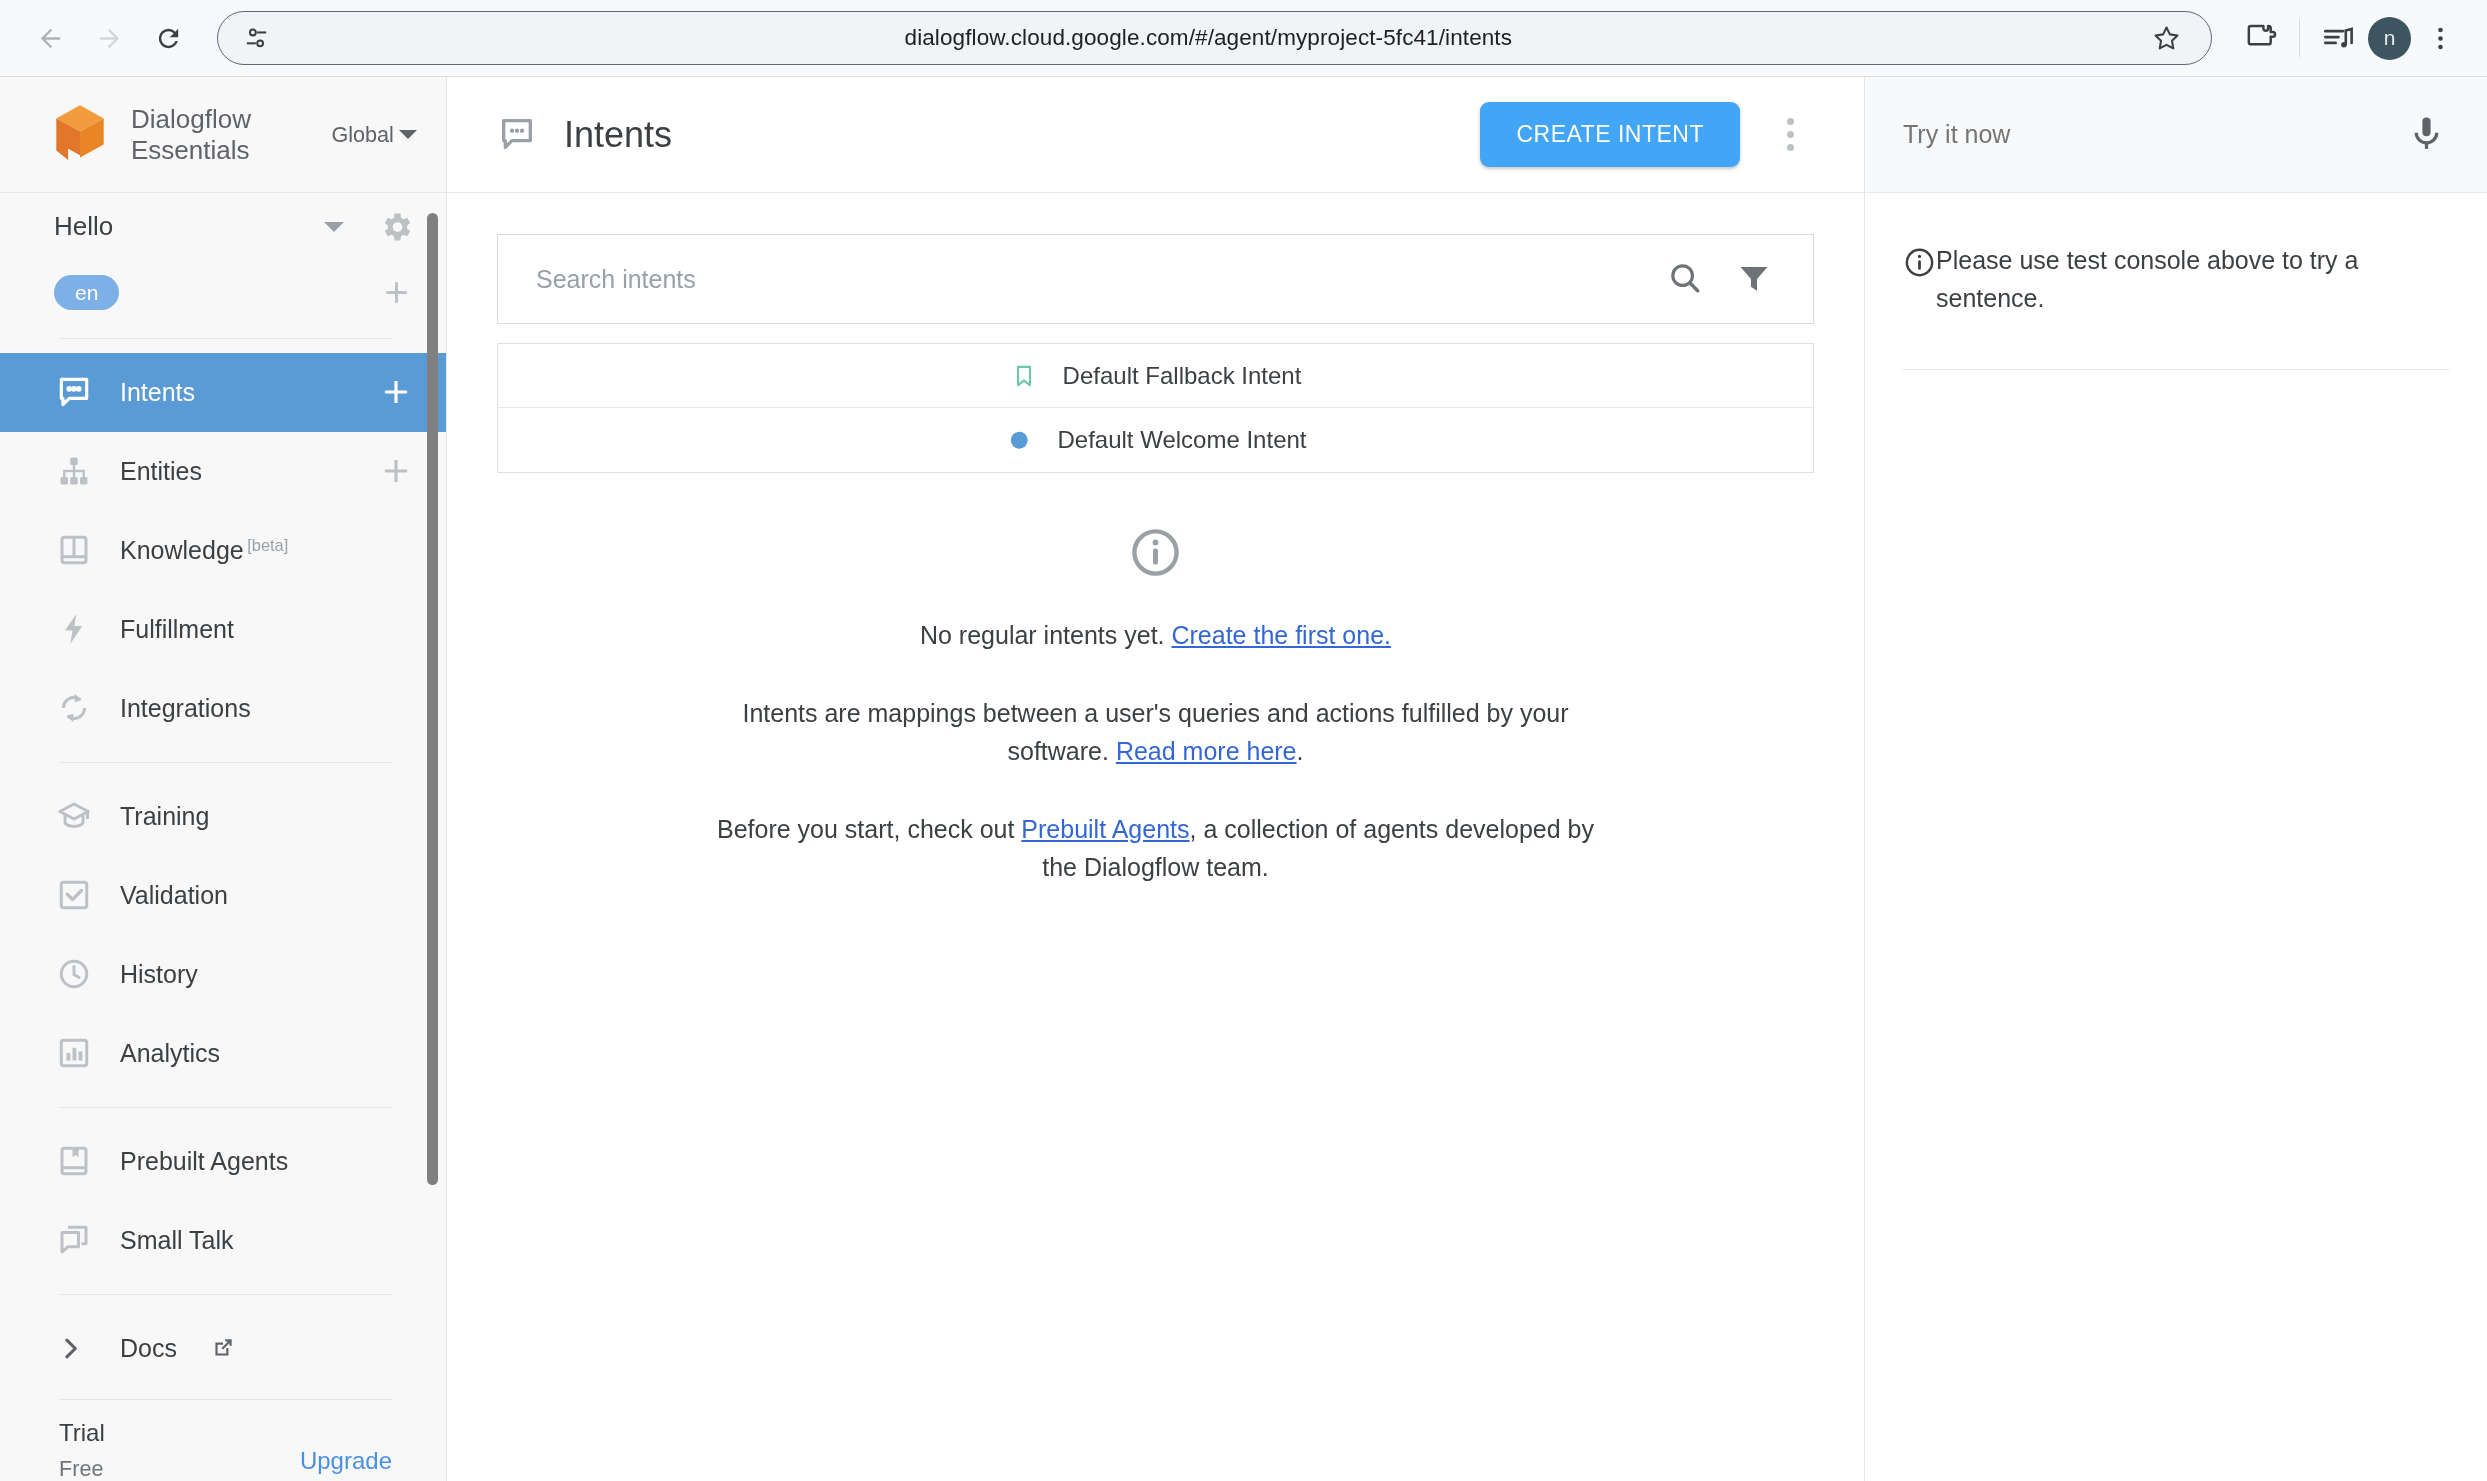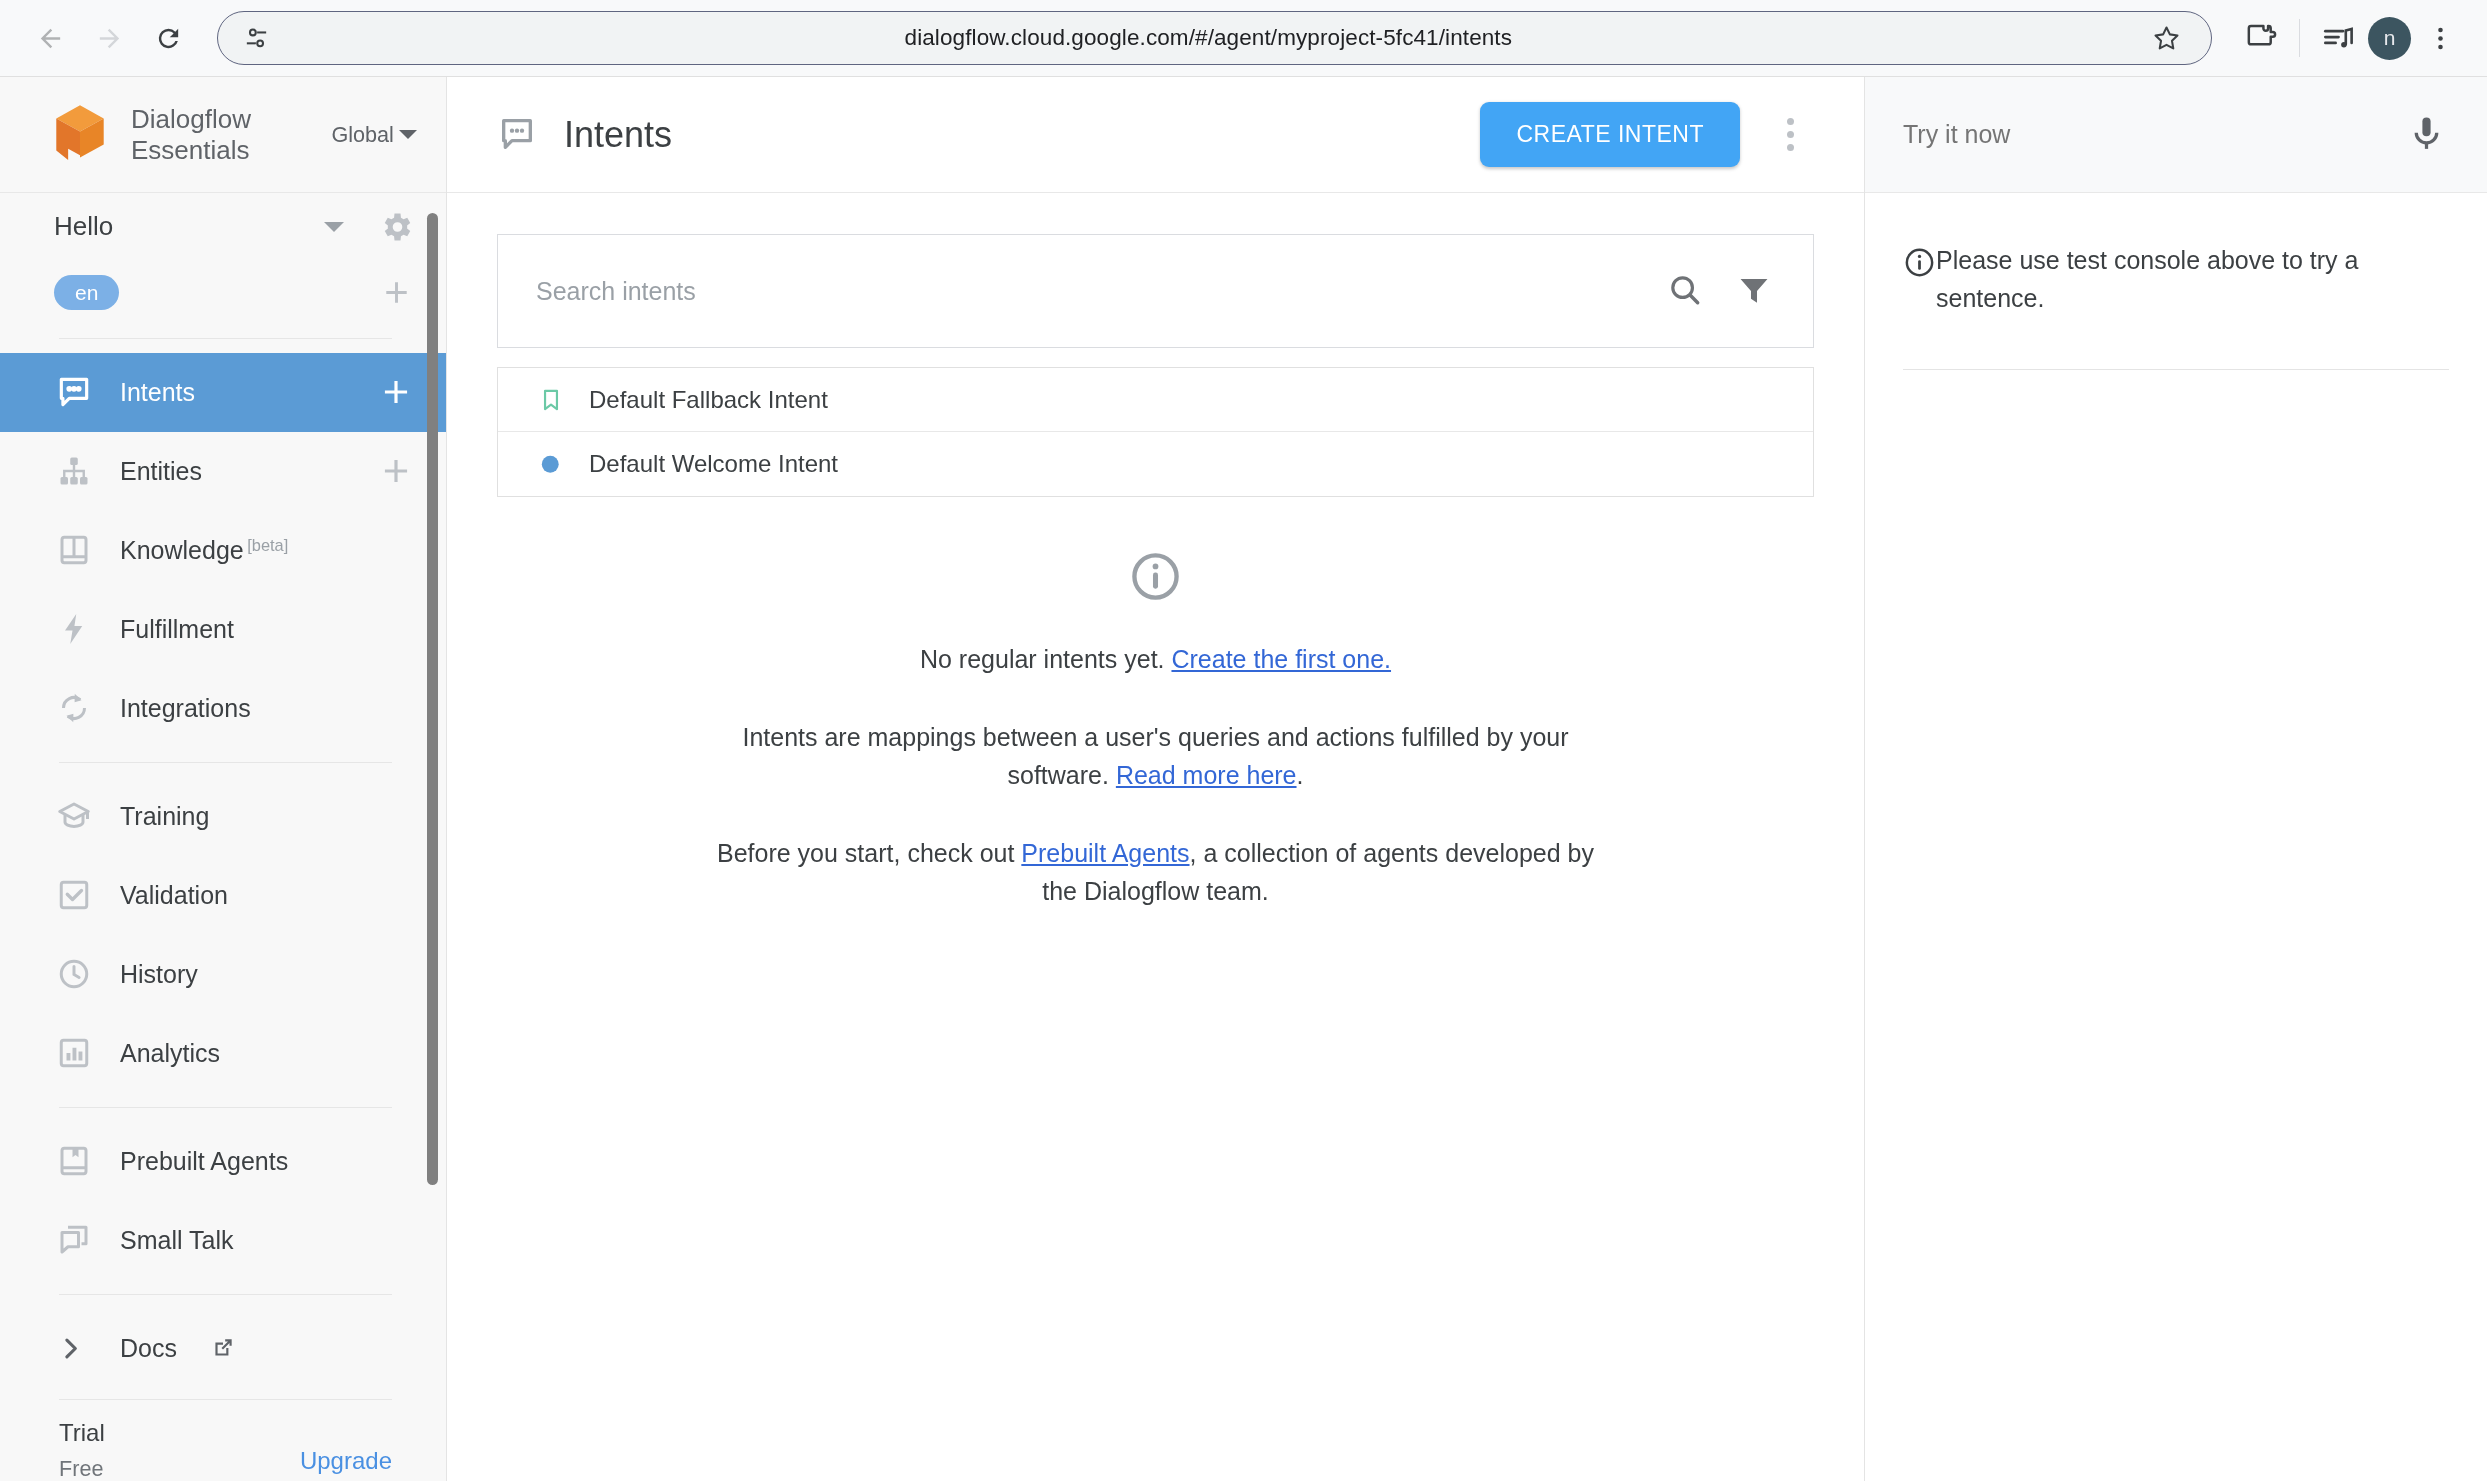--- a/index.html
+++ b/index.html
@@ -199,42 +199,42 @@
     box-shadow: 0 1.7px 3.5px rgba(0,0,0,.22);
     flex: 0 0 auto;
   }
   .kebab { width: 48px; height: 48px; flex:0 0 auto; display:flex; flex-direction:column; align-items:center; justify-content:center; gap:6px; }
   .kebab i { width: 7px; height: 7px; border-radius: 50%; background: #bdc1c6; display:block; }
 
   .main-body { padding: 41px 50px 0 50px; }
 
   .search-box {
     border: 0.9px solid #dadce0;
-    height: 114px;
+    height: 90px;
     display: flex; align-items: center;
     padding: 0 38px 0 38px;
     gap: 29px;
   }
   .search-box .search-input {
     flex: 1 1 auto;
     border: none; outline: none; background: transparent;
     font-size: 25px; color: #3c4043;
     font-family: "Liberation Sans", sans-serif;
   }
   .search-box .search-input::placeholder { color: #9aa0a6; }
   .si { width: 40px; height: 40px; flex: 0 0 auto; }
 
   .intent-list { margin-top: 19px; border: 0.9px solid #e0e0e0; }
   .intent-row {
     height: 64px;
     display: flex; align-items: center;
     padding: 0 38px;
     gap: 24px;
     border-bottom: 0.9px solid #e8e8e8;
-    font-size: 24px; color: #3c4043;
+    font-size: 24px; color: #3c4043; justify-content: center;
   }
   .intent-row:last-child { border-bottom: none; }
   .intent-icon { width: 29px; height: 29px; flex: 0 0 auto; display:flex; align-items:center; justify-content:center; }
 
   .empty-state { text-align: center; padding: 52px 0 0 0; }
   .empty-icon { margin: 0 auto 33px; }
   .empty-line {
     font-size: 25px; color: #3c4043;
     line-height: 1.52;
     max-width: 898px; margin: 0 auto;

